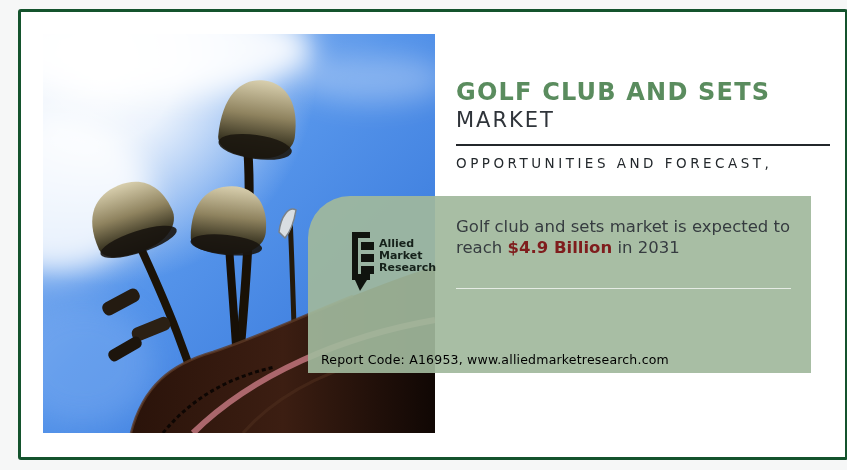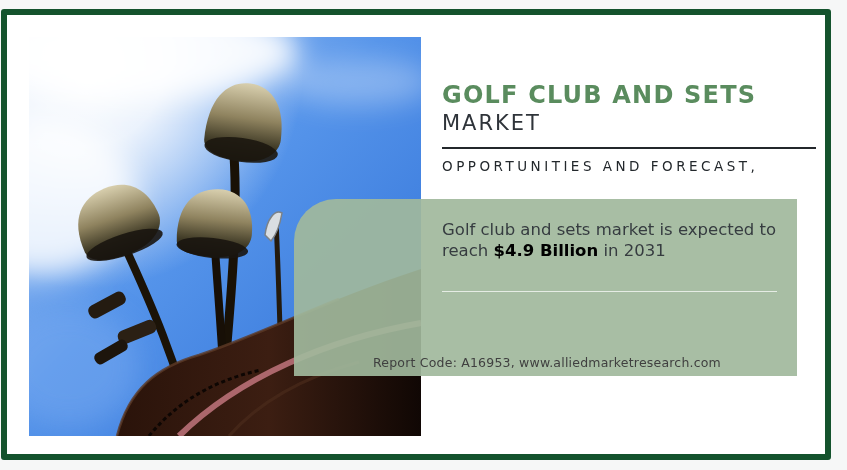--- a/index.html
+++ b/index.html
@@ -3,22 +3,22 @@
 <meta charset="utf-8">
 <style>
   html,body{margin:0;padding:0;}
   body{
     width:847px;height:470px;position:relative;
     background:#f6f7f7;
     font-family:"DejaVu Sans","Liberation Sans",sans-serif;
     overflow:hidden;
   }
   .card{
-    position:absolute;left:1px;top:9px;width:830px;height:451px;
-    background:#ffffff;border:6px solid #14532d;border-radius:3px;
+    position:absolute;left:18px;top:9px;width:830px;height:451px;
+    background:#ffffff;border:3px solid #14532d;border-radius:3px;
     box-sizing:border-box;
   }
   .photo{
     position:absolute;left:22px;top:22px;width:392px;height:399px;
     overflow:hidden;background:#4c8ce8;
   }
   .photo svg{display:block;}
 
   
   .title-main{
@@ -52,30 +52,30 @@
   }
   .logo-mark{flex:0 0 auto;margin-right:1px;}
   .logo-text{
     font-size:11px;font-weight:bold;line-height:12.1px;color:#16211a;
     padding-top:6px;
   }
   .stat{
     position:absolute;left:148px;
     font-size:16.5px;line-height:20.5px;color:#363c40;
   }
-  .stat .hl{color:#000000;font-weight:bold;}
+  .stat .hl{color:#7f1d1d;font-weight:bold;}
   .stat1{top:21px;width:347px;}
   .stat2{top:103px;width:320px;}
   .box-divider{
     position:absolute;left:148px;top:92px;width:335px;height:0;
     border-top:1px solid rgba(255,255,255,0.7);
   }
   .report-line{
     position:absolute;right:10px;bottom:6px;width:480px;
-    text-align:center;font-size:12.5px;color:#404040;letter-spacing:0.2px;
+    text-align:left;font-size:12.5px;color:#000000;letter-spacing:0.2px;
   }
 </style>
 </head>
 <body>
 
 <div class="card">
 
   <div class="photo">
     <svg width="392" height="399" viewBox="0 0 392 399">
       <defs>
@@ -158,20 +158,36 @@
 
   <div class="title-main">GOLF CLUB AND SETS</div>
   <div class="title-sub">MARKET</div>
   <div class="title-rule"></div>
   <div class="forecast">
     <div>OPPORTUNITIES AND FORECAST,</div>
   </div>
 
   <div class="green-box">
 
+    <div class="logo">
+      <svg class="logo-mark" width="26" height="60" viewBox="0 0 26 60">
+        <rect x="0" y="0" width="6" height="48" fill="#10140f"></rect>
+        <rect x="0" y="0" width="18" height="6" fill="#10140f"></rect>
+        <rect x="0" y="42" width="18" height="6" fill="#10140f"></rect>
+        <polygon points="3,48 15,48 8,59" fill="#10140f"></polygon>
+        <rect x="9" y="10" width="13" height="8" fill="#10140f"></rect>
+        <rect x="9" y="22" width="13" height="8" fill="#10140f"></rect>
+        <rect x="9" y="34" width="13" height="8" fill="#10140f"></rect>
+      </svg>
+      <div class="logo-text">
+        <div>Allied</div>
+        <div>Market</div>
+        <div>Research</div>
+      </div>
+    </div>
 
     <div class="stat stat1"><span>Golf club and sets market is expected to reach </span><span class="hl">$4.9 Billion</span><span> in 2031</span></div>
 
     <div class="box-divider"></div>
 
 
     <div class="report-line">Report Code: A16953, www.alliedmarketresearch.com</div>
   </div>
 
 </div>

